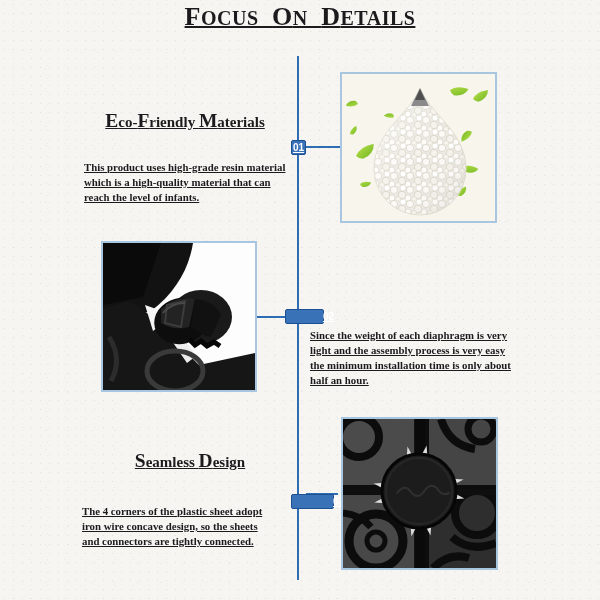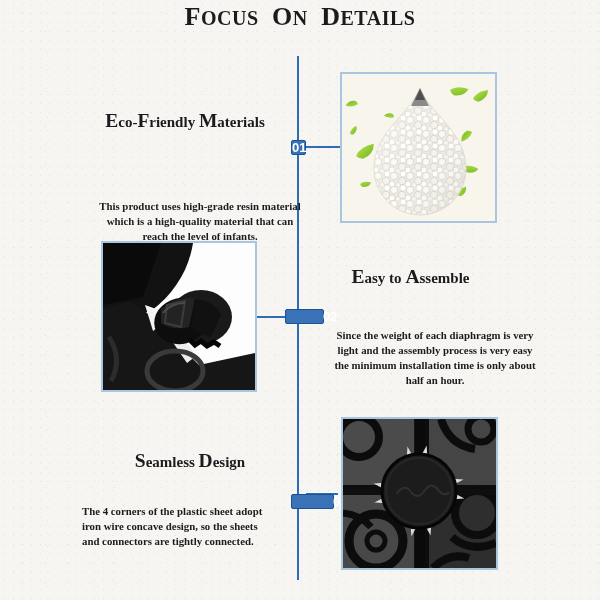--- a/index.html
+++ b/index.html
@@ -16,37 +16,37 @@
   .page{
     position:relative;width:600px;height:600px;
     background-color:var(--paper);
     background-image:
       radial-gradient(rgba(110,110,110,.14) .6px, transparent 1px),
       radial-gradient(rgba(150,150,150,.10) .6px, transparent 1px),
       radial-gradient(rgba(90,90,90,.07) .7px, transparent 1.1px);
     background-size:9px 9px,17px 13px,23px 19px;
     background-position:0 0,5px 7px,11px 3px;
   }
-  .abs{position:absolute;}
+  .abs{position:absolute;text-decoration:underline;}
   .page-title{
     top:3px;left:0;width:600px;text-align:center;
     font-size:20px;font-weight:bold;letter-spacing:.5px;word-spacing:8px;
     line-height:30px;
   }
   .cap{font-size:1.3em;line-height:1;}
   .timeline{
     left:297px;top:56px;width:2px;height:524px;
     background:var(--accent-blue);
   }
   .hline{height:2px;background:var(--accent-blue);}
   .badge{
     width:15px;height:15px;line-height:14px;text-align:center;
     background:var(--badge-fill);border:1px solid var(--badge-border);
     color:#fff;font-family:"Liberation Sans","DejaVu Sans",sans-serif;
-    font-size:13px;font-weight:bold;border-radius:2px;
+    font-size:10px;font-weight:bold;border-radius:2px;
   }
   .sec-head{
     font-size:15px;font-weight:bold;text-align:center;line-height:24px;
   }
   .sec-body{
     font-size:10.8px;font-weight:bold;line-height:15px;white-space:pre-line;
   }
   .img-frame{
     border:2px solid var(--image-border);
     background:#fff;
@@ -62,21 +62,21 @@
 
   <div class="abs timeline"></div>
   <div class="abs hline" style="left:306px;top:146px;width:34px;"></div>
   <div class="abs hline" style="left:256px;top:316px;width:35px;"></div>
   <div class="abs hline" style="left:306px;top:493px;width:32px;"></div>
   <div class="abs badge" style="left:291px;top:140px;">01</div>
   <div class="abs badge" style="left:285px;top:309px;padding-left:37px;">02</div>
   <div class="abs badge" style="left:291px;top:494px;padding-left:41px;">03</div>
 
   <div class="abs sec-head fancy-caps" style="left:55px;top:110px;width:260px;"><span class="cap">E</span>co-<span class="cap">F</span>riendly <span class="cap">M</span>aterials</div>
-  <div class="abs sec-body" style="left:84px;top:160px;width:232px;text-align:center;margin-top:39px;">This product uses high-grade resin material
+  <div class="abs sec-body" style="left:84px;top:160px;width:232px;text-align:left;">This product uses high-grade resin material
 which is a high-quality material that can
 reach the level of infants.</div>
 
   <div class="abs img-frame" style="left:340px;top:72px;width:157px;height:151px;background:#f8f5ed;">
     <svg viewBox="0 0 153 147" preserveAspectRatio="none">
       <defs>
         <pattern id="pellets" width="16" height="14" patternUnits="userSpaceOnUse">
           <rect width="16" height="14" fill="#eceae2"></rect>
           <circle cx="4" cy="4" r="3.6" fill="#fbfaf7" stroke="#d6d3c8" stroke-width="0.8"></circle>
           <circle cx="12" cy="9" r="3.8" fill="#f4f2ea" stroke="#d2cfc4" stroke-width="0.8"></circle>
@@ -131,22 +131,21 @@
         <ellipse cx="78" cy="78" rx="27" ry="23" fill="#0d0d0d" transform="rotate(-14 78 78)"></ellipse>
         <path d="M58,66 Q74,52 92,56 L86,84 Q70,88 58,80 Z" fill="#232323"></path>
         <path d="M92,56 Q112,58 118,72 L108,94 Q96,92 88,84 Z" fill="#111111"></path>
         <path d="M64,62 L82,58 L78,84 L62,80 Z" fill="none" stroke="#3c3c3c" stroke-width="2"></path>
         <path d="M86,96 l6,6 l6,-4 l6,5 l7,-4 l6,4" stroke="#060606" stroke-width="5" fill="none"></path>
         <path d="M60,70 q8,-10 22,-10" stroke="#4a4a4a" stroke-width="2" fill="none"></path>
       </g>
     </svg>
   </div>
 
-  <div class="abs sec-head fancy-caps" style="left:318px;top:266px;width:185px;"><span class="cap">E</span>asy to <span class="cap">A</span>ssemble</div>
-  <div class="abs sec-body" style="left:310px;top:328px;width:250px;text-align:center;">Since the weight of each diaphragm is very
+  <div class="abs sec-body" style="left:310px;top:328px;width:250px;text-align:left;">Since the weight of each diaphragm is very
 light and the assembly process is very easy
 the minimum installation time is only about
 half an hour.</div>
 
   <div class="abs sec-head fancy-caps" style="left:80px;top:450px;width:220px;"><span class="cap">S</span>eamless <span class="cap">D</span>esign</div>
   <div class="abs sec-body" style="left:82px;top:504px;width:230px;text-align:left;">The 4 corners of the plastic sheet adopt
 iron wire concave design, so the sheets
 and connectors are tightly connected.</div>
 
   <div class="abs img-frame" style="left:341px;top:417px;width:157px;height:153px;">

